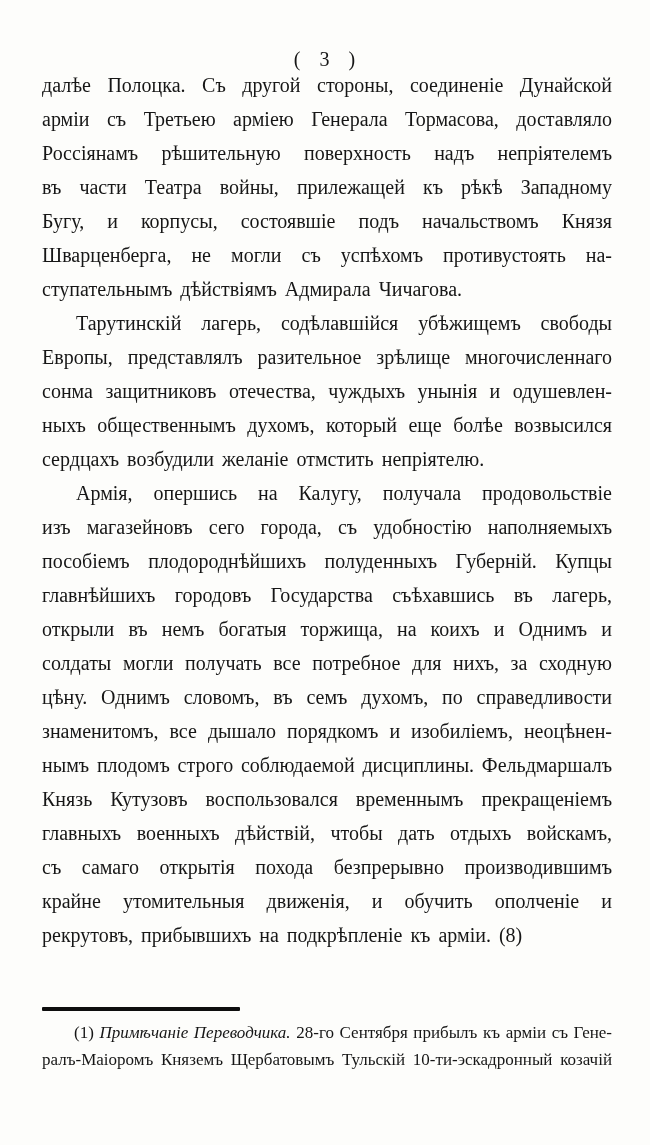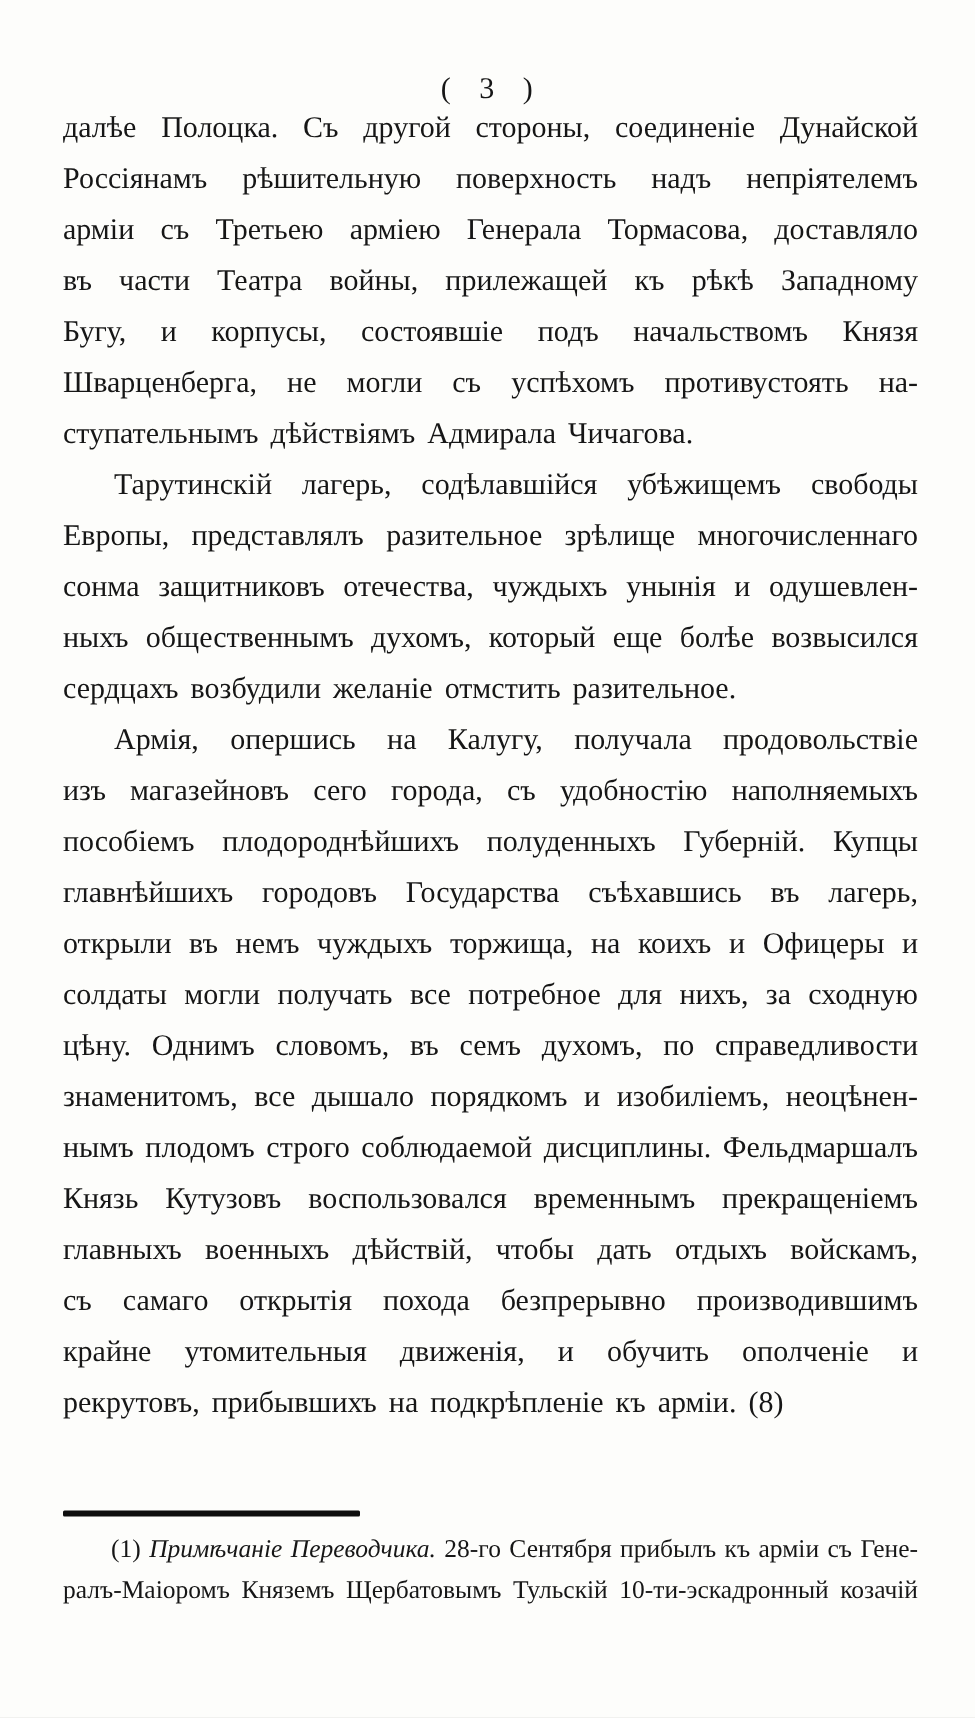--- a/index.html
+++ b/index.html
@@ -85,42 +85,42 @@
 <body>
 
 <div class="page">
 
   <div class="page-number">( 3 )</div>
 
   <div class="text-block">
 
     <div>
       <div class="line just">далѣе Полоцка. Съ другой стороны, соединеніе Дунайской</div>
+      <div class="line just">арміи съ Третьею арміею Генерала Тормасова, доставляло</div>
       <div class="line just">Россіянамъ рѣшительную поверхность надъ непріятелемъ</div>
-      <div class="line just">арміи съ Третьею арміею Генерала Тормасова, доставляло</div>
       <div class="line just">въ части Театра войны, прилежащей къ рѣкѣ Западному</div>
       <div class="line just">Бугу, и корпусы, состоявшіе подъ начальствомъ Князя</div>
       <div class="line just">Шварценберга, не могли съ успѣхомъ противустоять на-</div>
       <div class="line end">ступательнымъ дѣйствіямъ Адмирала Чичагова.</div>
     </div>
 
     <div>
       <div class="line just indent">Тарутинскій лагерь, содѣлавшійся убѣжищемъ свободы</div>
       <div class="line just">Европы, представлялъ разительное зрѣлище многочисленнаго</div>
       <div class="line just">сонма защитниковъ отечества, чуждыхъ унынія и одушевлен-</div>
       <div class="line just">ныхъ общественнымъ духомъ, который еще болѣе возвысился</div>
-      <div class="line end">сердцахъ возбудили желаніе отмстить разительное.</div>
+      <div class="line end">сердцахъ возбудили желаніе отмстить непріятелю.</div>
     </div>
 
     <div>
       <div class="line just indent">Армія, опершись на Калугу, получала продовольствіе</div>
       <div class="line just">изъ магазейновъ сего города, съ удобностію наполняемыхъ</div>
       <div class="line just">пособіемъ плодороднѣйшихъ полуденныхъ Губерній. Купцы</div>
       <div class="line just">главнѣйшихъ городовъ Государства съѣхавшись въ лагерь,</div>
-      <div class="line just">открыли въ немъ чуждыхъ торжища, на коихъ и Офицеры и</div>
+      <div class="line just">открыли въ немъ богатыя торжища, на коихъ и Однимъ и</div>
       <div class="line just">солдаты могли получать все потребное для нихъ, за сходную</div>
       <div class="line just">цѣну. Однимъ словомъ, въ семъ духомъ, по справедливости</div>
       <div class="line just">знаменитомъ, все дышало порядкомъ и изобиліемъ, неоцѣнен-</div>
       <div class="line just">нымъ плодомъ строго соблюдаемой дисциплины. Фельдмаршалъ</div>
       <div class="line just">Князь Кутузовъ воспользовался временнымъ прекращеніемъ</div>
       <div class="line just">главныхъ военныхъ дѣйствій, чтобы дать отдыхъ войскамъ,</div>
       <div class="line just">съ самаго открытія похода безпрерывно производившимъ</div>
       <div class="line just">крайне утомительныя движенія, и обучить ополченіе и</div>
       <div class="line end">рекрутовъ, прибывшихъ на подкрѣпленіе къ арміи. (8)</div>
     </div>

